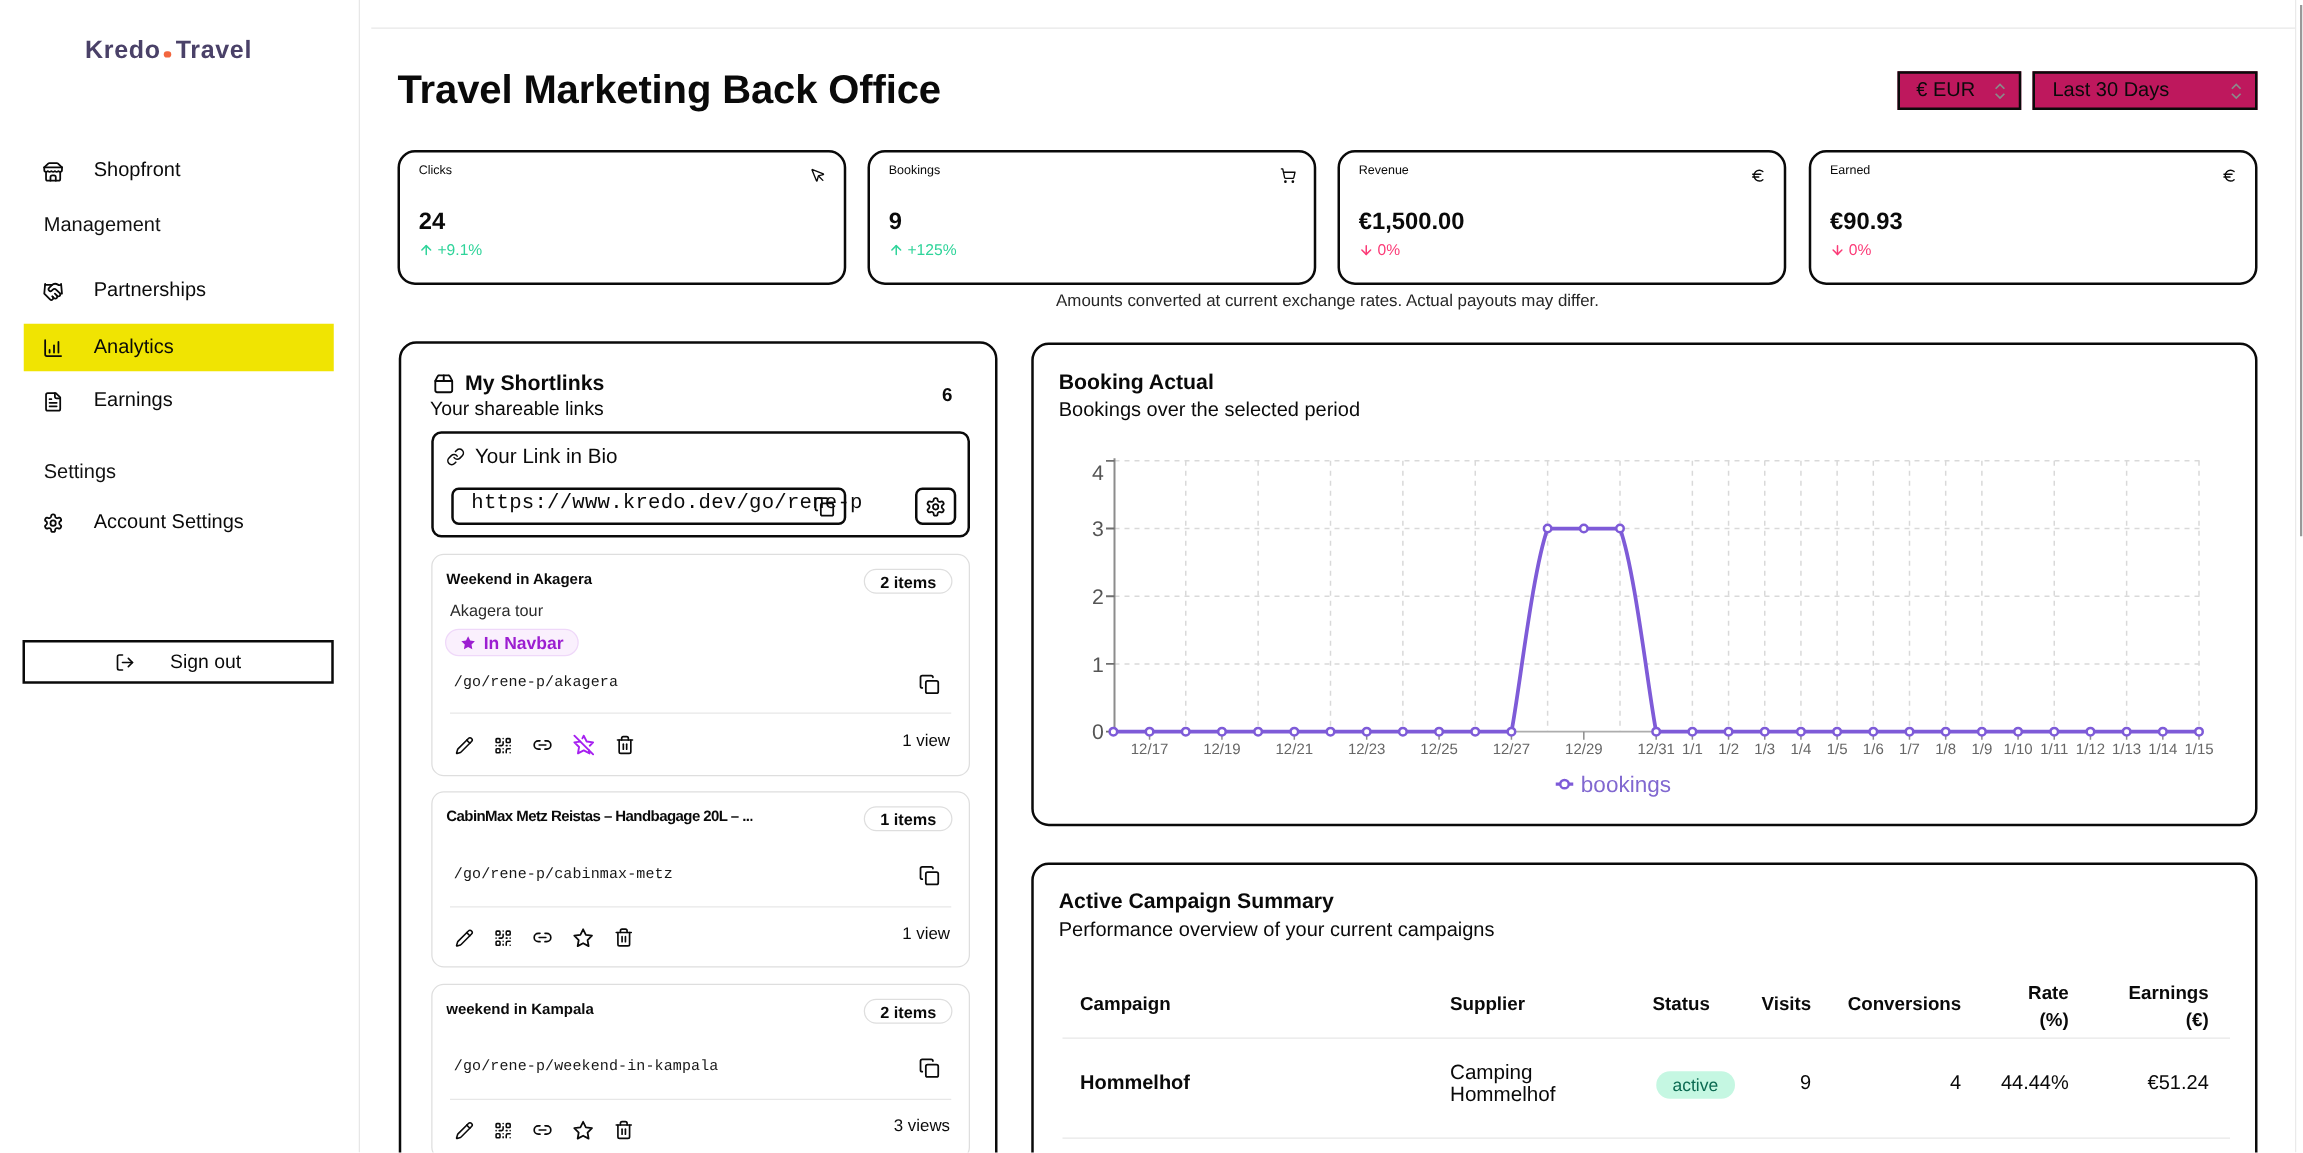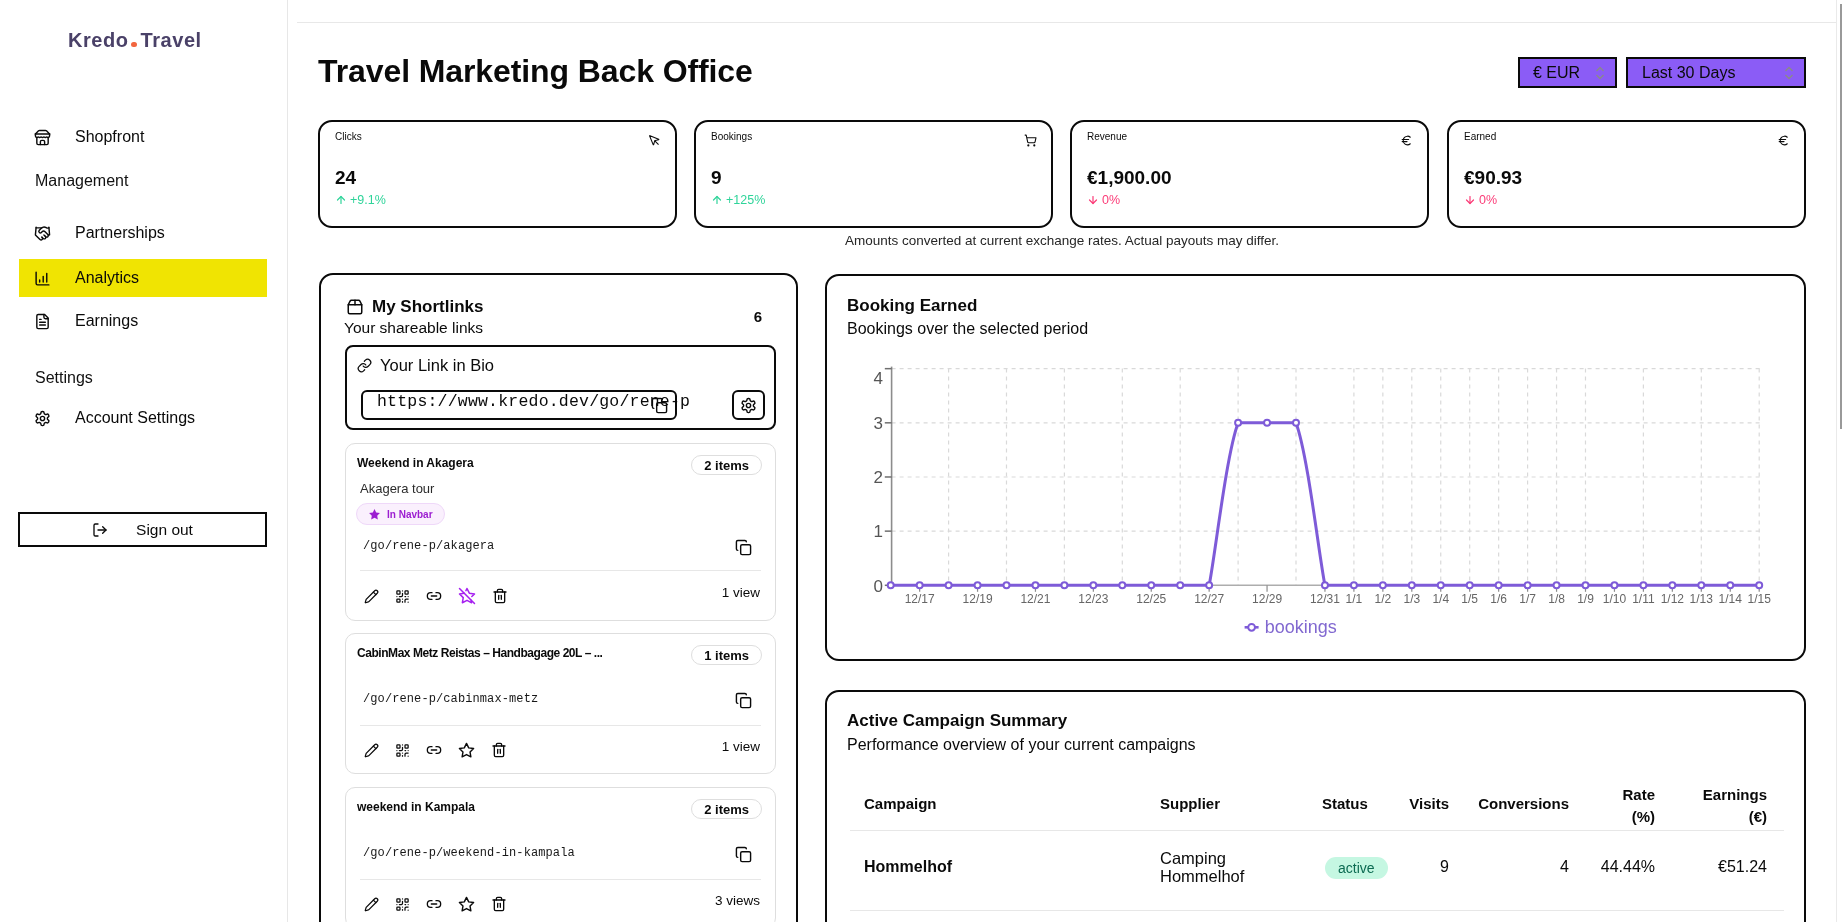--- a/index.html
+++ b/index.html
@@ -26,21 +26,21 @@
   border:2px solid #0a0a0a; display:flex; align-items:center; justify-content:center;
   font-size:15.5px; }
 .signout svg { margin-right:28px; }
 
 
 .topline { position:absolute; left:297px; top:22px; width:1539px; height:1px;
   background:#e8e8e8; }
 h1.title { position:absolute; left:318px; top:55px; font-size:32px; font-weight:bold;
   letter-spacing:-0.1px; line-height:1; }
 .select { position:absolute; top:57px; height:31px; border:2px solid #0a0a0a;
-  display:flex; align-items:center; font-size:16px; background:#8b5cf6; }
+  display:flex; align-items:center; font-size:16px; background:#be185d; }
 .sel-eur { left:1518px; width:99px; }
 .sel-days { left:1626px; width:180px; }
 .chev { position:absolute; right:10px; top:50%; transform:translateY(-50%); }
 
 
 .card { position:absolute; top:120px; width:359px; height:108px;
   border:2px solid #0a0a0a; border-radius:14px; background:#fff; }
 .card .lbl { position:absolute; left:15px; top:10px; font-size:10px; line-height:1; }
 .card .icon { position:absolute; right:14.5px; top:12px; }
 .card .val { position:absolute; left:15px; top:43px; font-size:19px; font-weight:bold; line-height:1.35; }
@@ -76,21 +76,21 @@
 .lcard { position:absolute; left:24px; width:431px; border:1.5px solid #dedede;
   border-radius:10px; }
 .lc-title { position:absolute; left:11px; top:12px; font-size:12px; font-weight:bold;
   white-space:nowrap; overflow:hidden; max-width:335px; }
 .lc-pill { position:absolute; right:13px; top:11px; height:20px; padding:0 12px;
   border:1.5px solid #dedede; border-radius:12px; font-size:13px; font-weight:bold;
   display:flex; align-items:center; }
 .lc-sub { position:absolute; left:14px; top:37px; font-size:13px; color:#2b2b2b; }
 .lc-nav { position:absolute; left:10px; top:59px; height:22px; padding:0 11px;
   background:#faf0fd; border:1px solid #efd8f9; border-radius:11px; color:#9c1ed1;
-  font-size:10px; font-weight:bold; display:flex; align-items:center; gap:6px; }
+  font-size:14px; font-weight:bold; display:flex; align-items:center; gap:6px; }
 .lc-url { position:absolute; left:17px; font-family:"Liberation Mono", monospace;
   font-size:12px; color:#171717; letter-spacing:0.1px; line-height:1;}
 .lc-copy { position:absolute; right:23px; }
 .lc-div { position:absolute; left:14px; right:14px; height:1px; background:#e7e7e7; }
 .lc-actions { position:absolute; left:18px; display:flex; gap:16px; align-items:center; height:18px; }
 .lc-views { position:absolute; right:15px; font-size:13.5px; }
 
 
 .ch-title { position:absolute; left:20px; top:20px; font-size:17px; font-weight:bold; }
 .ch-sub { position:absolute; left:20px; top:44px; font-size:16px; }
@@ -215,21 +215,21 @@
           <path d="m5 12 7-7 7 7"></path>
         </svg>+125%</div>
 </div>
 <div class="card" style="left:1070px;">
   <div class="lbl">Revenue</div>
   <svg class="icon ic" width="13" height="13" viewBox="0 0 24 24" fill="none" stroke="#0a0a0a" stroke-width="2" stroke-linecap="round" stroke-linejoin="round">
         <path d="M4 10h12"></path>
         <path d="M4 14h9"></path>
         <path d="M19 6a7.7 7.7 0 0 0-5.2-2A7.9 7.9 0 0 0 6 12c0 4.4 3.5 8 7.8 8 2 0 3.8-.8 5.2-2"></path>
       </svg>
-  <div class="val">€1,900.00</div>
+  <div class="val">€1,500.00</div>
   <div class="delta pink"><svg class="ic" width="12" height="12" viewBox="0 0 24 24" fill="none" stroke="#fb3b77" stroke-width="2.4" stroke-linecap="round" stroke-linejoin="round">
           <path d="M12 5v14"></path>
           <path d="m19 12-7 7-7-7"></path>
         </svg>0%</div>
 </div>
 <div class="card" style="left:1447px;">
   <div class="lbl">Earned</div>
   <svg class="icon ic" width="13" height="13" viewBox="0 0 24 24" fill="none" stroke="#0a0a0a" stroke-width="2" stroke-linecap="round" stroke-linejoin="round">
         <path d="M4 10h12"></path>
         <path d="M4 14h9"></path>
@@ -420,21 +420,21 @@
             <path d="M8 6V4c0-1 1-2 2-2h4c1 0 2 1 2 2v2"></path>
             <line x1="10" x2="10" y1="11" y2="17"></line>
             <line x1="14" x2="14" y1="11" y2="17"></line>
           </svg>
     </div>
     <div class="lc-views" style="top:105px;">3 views</div>
   </div>
 </div>
 
 <div class="panel p-chart">
-  <div class="ch-title">Booking Earned</div>
+  <div class="ch-title">Booking Actual</div>
   <div class="ch-sub">Bookings over the selected period</div>
   <svg id="chart" width="977" height="383" viewBox="0 0 977 383" style="position:absolute;left:-2px;top:-2px;" font-family="Liberation Sans, sans-serif">
 <line x1="66.6" y1="257.14" x2="937" y2="257.14" stroke="#d9d9d9" stroke-width="1.2" stroke-dasharray="4 4"></line>
 <line x1="66.6" y1="202.98" x2="937" y2="202.98" stroke="#d9d9d9" stroke-width="1.2" stroke-dasharray="4 4"></line>
 <line x1="66.6" y1="148.82" x2="937" y2="148.82" stroke="#d9d9d9" stroke-width="1.2" stroke-dasharray="4 4"></line>
 <line x1="66.6" y1="94.66" x2="937" y2="94.66" stroke="#d9d9d9" stroke-width="1.2" stroke-dasharray="4 4"></line>
 <line x1="123.6" y1="94.6" x2="123.6" y2="311.3" stroke="#d9d9d9" stroke-width="1.2" stroke-dasharray="4 4"></line>
 <line x1="181.5" y1="94.6" x2="181.5" y2="311.3" stroke="#d9d9d9" stroke-width="1.2" stroke-dasharray="4 4"></line>
 <line x1="239.4" y1="94.6" x2="239.4" y2="311.3" stroke="#d9d9d9" stroke-width="1.2" stroke-dasharray="4 4"></line>
 <line x1="297.3" y1="94.6" x2="297.3" y2="311.3" stroke="#d9d9d9" stroke-width="1.2" stroke-dasharray="4 4"></line>

